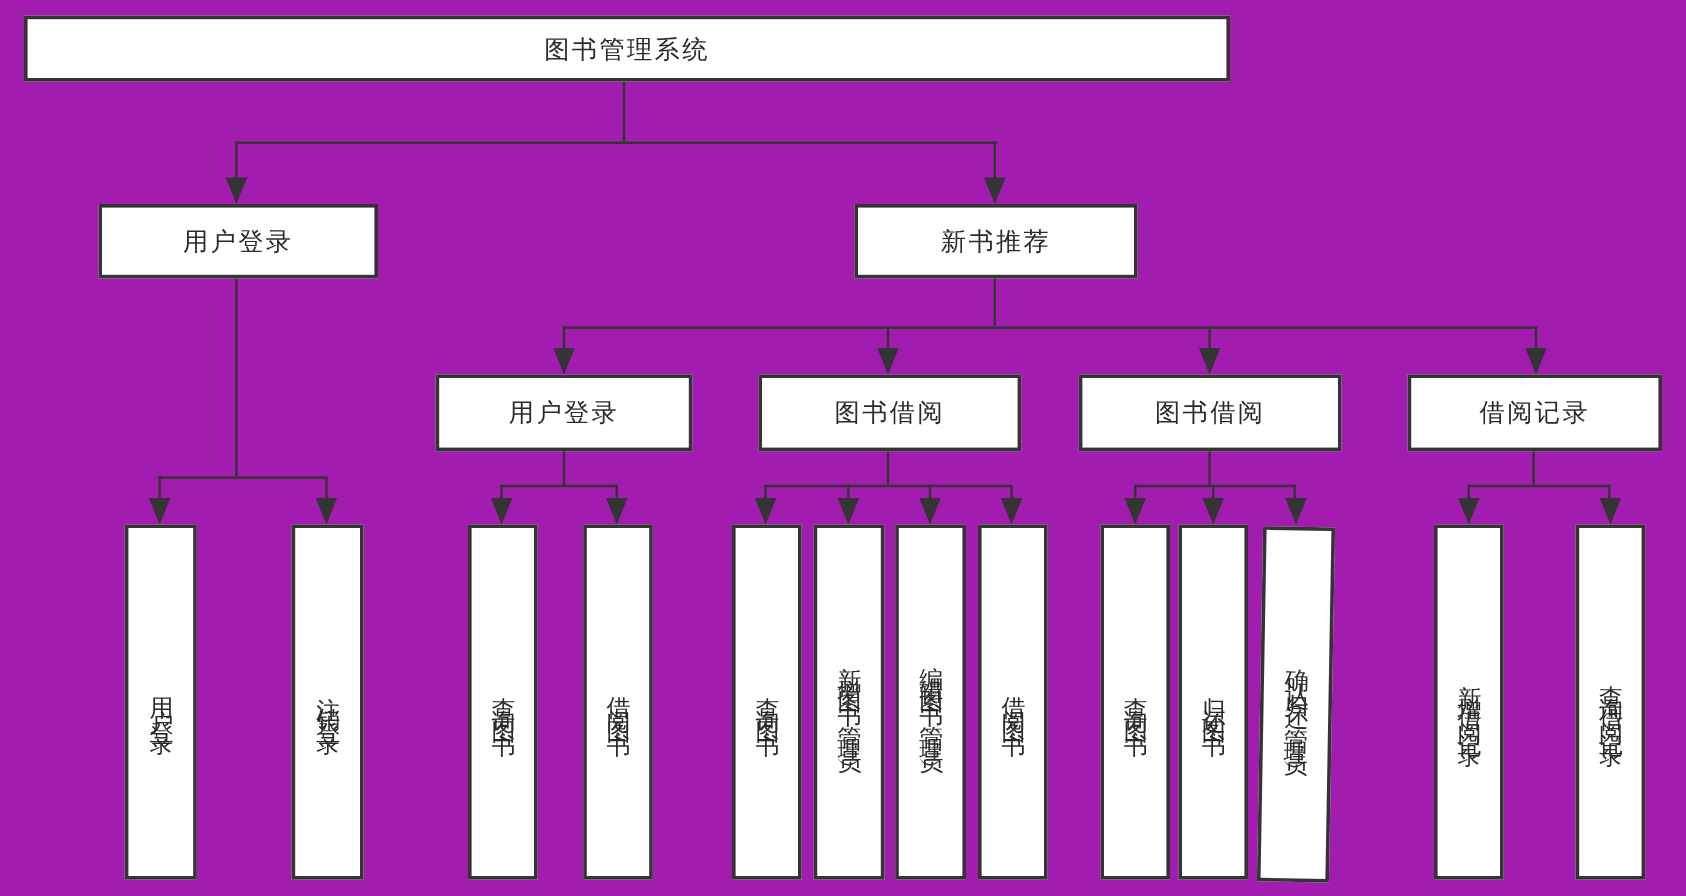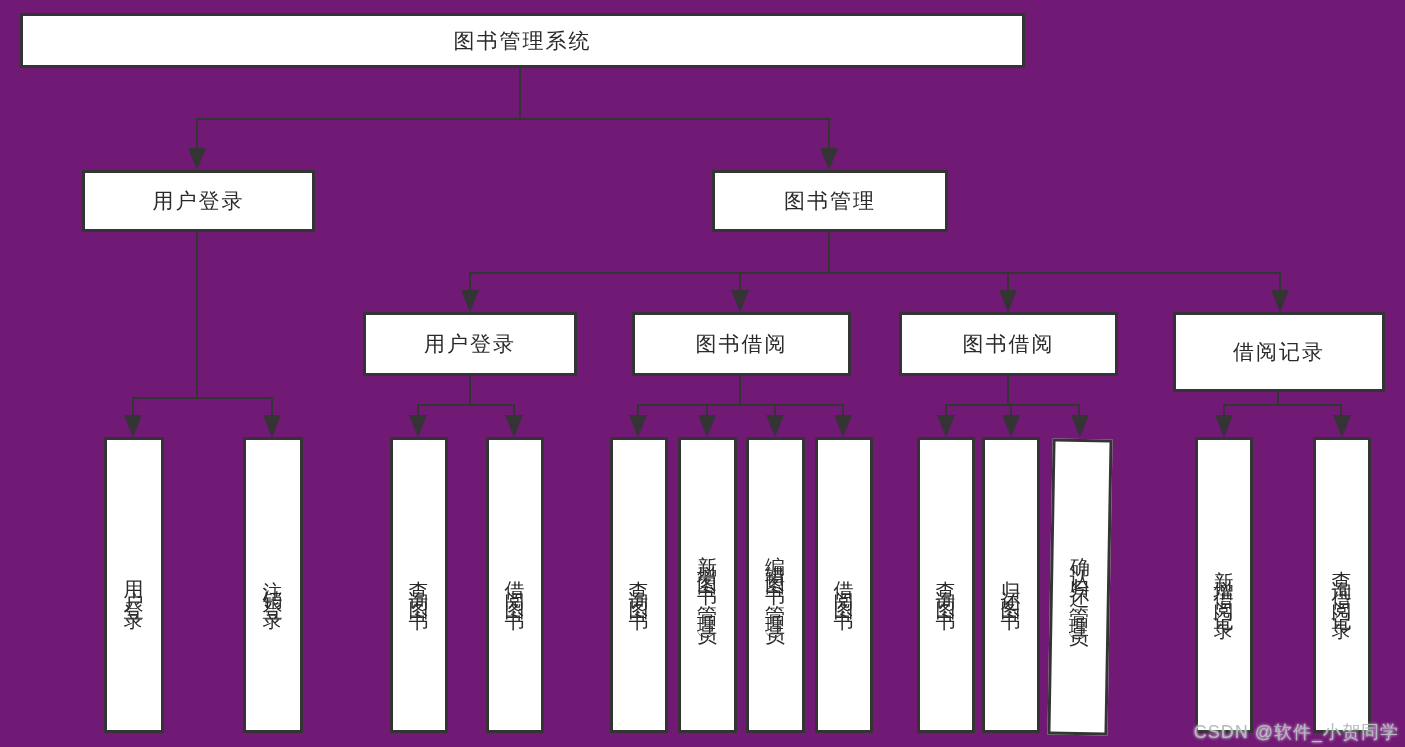--- a/index.html
+++ b/index.html
@@ -1,20 +1,20 @@
 <!DOCTYPE html>
 <html><head>
 <meta charset="utf-8">
 <style>
   html, body { margin: 0; padding: 0; background: #ffffff; }
   .canvas {
     position: relative;
     width: 1405px;
     height: 747px;
-    background: #701a75;
+    background: #a21caf;
     overflow: hidden;
     font-family: "Liberation Sans", "DejaVu Sans", sans-serif;
   }
   .box {
     position: absolute;
     box-sizing: border-box;
     border: 3px solid #343434;
     background: #ffffff;
     display: flex;
     align-items: center;
@@ -124,33 +124,33 @@
   <div class="arrow" style="left:1333px;top:415px"></div>
 
   <div class="box" style="left:20px;top:13px;width:1005px;height:55px">
     <span class="lbl">图书管理系统</span>
   </div>
 
   <div class="box" style="left:82px;top:170px;width:233px;height:62px">
     <span class="lbl">用户登录</span>
   </div>
   <div class="box" style="left:712px;top:170px;width:236px;height:62px">
-    <span class="lbl">图书管理</span>
+    <span class="lbl">新书推荐</span>
   </div>
 
   <div class="box" style="left:363px;top:312px;width:214px;height:64px">
     <span class="lbl">用户登录</span>
   </div>
   <div class="box" style="left:632px;top:312px;width:219px;height:64px">
     <span class="lbl">图书借阅</span>
   </div>
   <div class="box" style="left:899px;top:312px;width:219px;height:64px">
     <span class="lbl">图书借阅</span>
   </div>
-  <div class="box" style="left:1173px;top:312px;width:212px;height:80px">
+  <div class="box" style="left:1173px;top:312px;width:212px;height:64px">
     <span class="lbl">借阅记录</span>
   </div>
 
   <div class="box" style="left:104px;top:437px;width:60px;height:296px">
     <span class="vtext">用户登录</span>
   </div>
   <div class="box" style="left:243px;top:437px;width:60px;height:296px">
     <span class="vtext">注销登录</span>
   </div>
 
@@ -184,15 +184,14 @@
     <span class="vtext">确认归还（管理员）</span>
   </div>
 
   <div class="box" style="left:1195px;top:437px;width:58px;height:296px">
     <span class="vtext">新增借阅记录</span>
   </div>
   <div class="box" style="left:1313px;top:437px;width:58px;height:296px">
     <span class="vtext">查询借阅记录</span>
   </div>
 
-  <div class="watermark">CSDN @软件_小贺同学</div>
 
 </div>
 
 </body></html>

